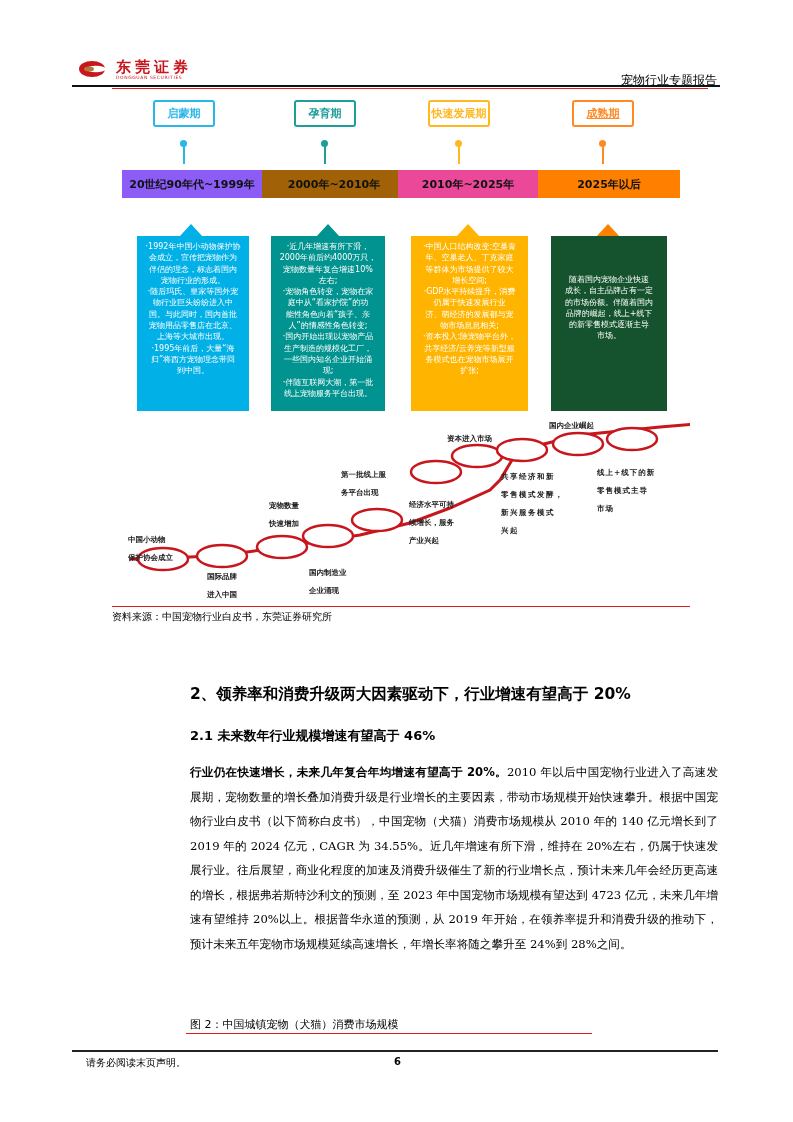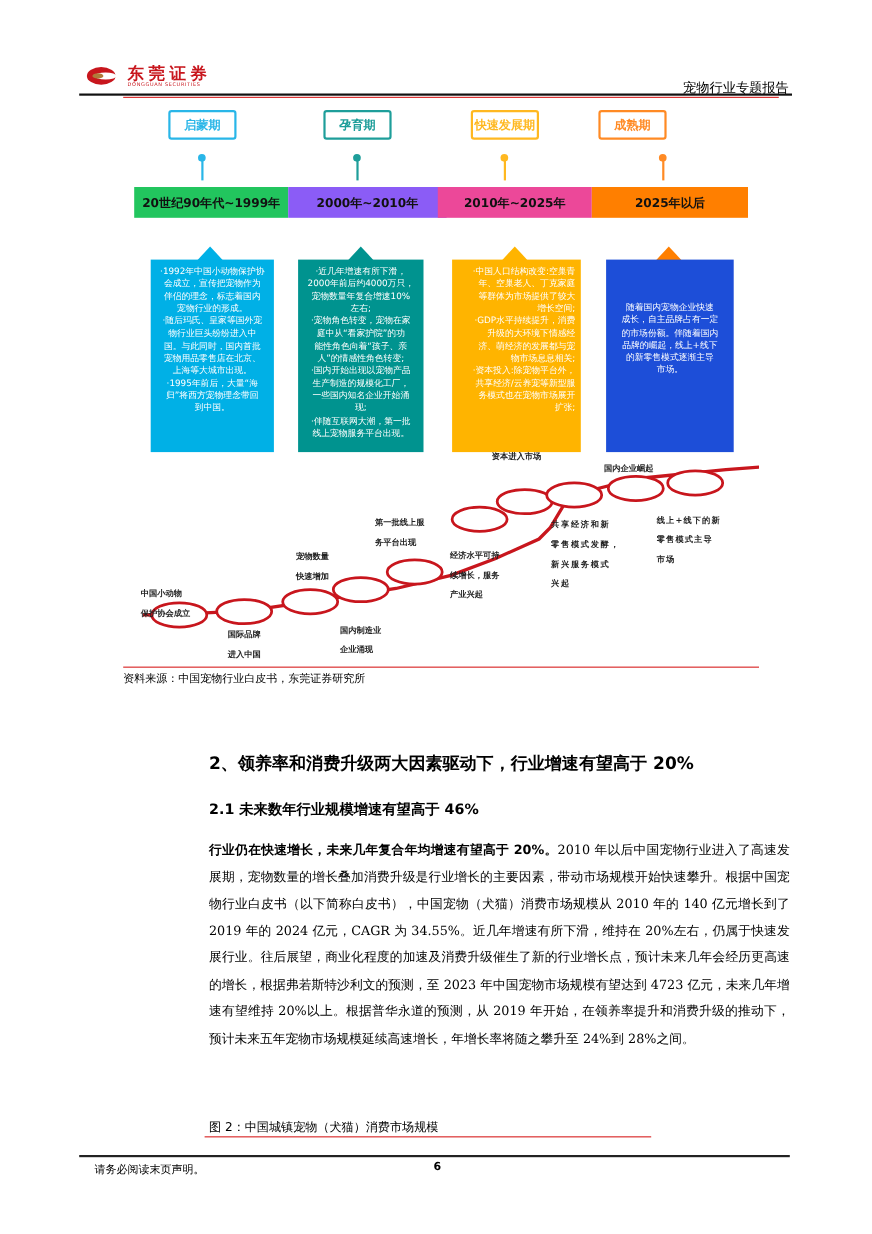--- a/index.html
+++ b/index.html
@@ -49,33 +49,33 @@
   <span class="logo-cn">东莞证券</span>
   <span class="logo-en">DONGGUAN SECURITIES</span>
 </div>
 <div class="abs header-title">宠物行业专题报告</div>
 <div class="abs hline-black"></div>
 <div class="abs hline-red"></div>
 
 <div class="abs stage" style="left:153px;width:62px;border-color:#29B6E8;color:#29B6E8;">启蒙期</div>
 <div class="abs stage" style="left:294px;width:62px;border-color:#1E9E9A;color:#1E9E9A;">孕育期</div>
 <div class="abs stage" style="left:428px;width:62px;border-color:#FFB820;color:#FFB820;">快速发展期</div>
-<div class="abs stage" style="left:544px;width:62px;border-color:#FF8A24;color:#FF8A24;">成熟期</div>
+<div class="abs stage" style="left:572px;width:62px;border-color:#FF8A24;color:#FF8A24;text-decoration:underline;">成熟期</div>
 
 <div class="abs pin-dot" style="left:180px;background:#29B6E8;"></div>
 <div class="abs pin-line" style="left:183px;background:#29B6E8;"></div>
 <div class="abs pin-dot" style="left:321px;background:#1E9E9A;"></div>
 <div class="abs pin-line" style="left:324px;background:#1E9E9A;"></div>
 <div class="abs pin-dot" style="left:455px;background:#FFB820;"></div>
 <div class="abs pin-line" style="left:458px;background:#FFB820;"></div>
 <div class="abs pin-dot" style="left:599px;background:#FF8A24;"></div>
 <div class="abs pin-line" style="left:602px;background:#FF8A24;"></div>
 
-<div class="abs era" style="left:122px;width:140px;background:#22c55e;">20世纪90年代~1999年</div>
-<div class="abs era" style="left:262px;width:144px;background:#8b5cf6;">2000年~2010年</div>
+<div class="abs era" style="left:122px;width:140px;background:#8b5cf6;">20世纪90年代~1999年</div>
+<div class="abs era" style="left:262px;width:144px;background:#a16207;">2000年~2010年</div>
 <div class="abs era" style="left:398px;width:140px;background:#ec4899;">2010年~2025年</div>
 <div class="abs era" style="left:538px;width:142px;background:#FF7F00;">2025年以后</div>
 
 <div class="abs tri" style="left:179px;border-bottom:13px solid #00B0E6;"></div>
 <div class="abs desc" style="left:137px;width:112px;background:#00B0E6;">
   <span class="ln">·1992年中国小动物保护协</span>
   <span class="ln">会成立，宣传把宠物作为</span>
   <span class="ln">伴侣的理念，标志着国内</span>
   <span class="ln">宠物行业的形成。</span>
   <span class="ln">·随后玛氏、皇家等国外宠</span>
@@ -100,37 +100,37 @@
   <span class="ln">人”的情感性角色转变;</span>
   <span class="ln">·国内开始出现以宠物产品</span>
   <span class="ln">生产制造的规模化工厂，</span>
   <span class="ln">一些国内知名企业开始涌</span>
   <span class="ln">现;</span>
   <span class="ln">·伴随互联网大潮，第一批</span>
   <span class="ln">线上宠物服务平台出现。</span>
 </div>
 
 <div class="abs tri" style="left:456px;border-bottom:13px solid #FFB400;"></div>
-<div class="abs desc" style="left:411px;width:117px;background:#FFB400;text-align:right;">
+<div class="abs desc" style="left:411px;width:117px;background:#FFB400;">
   <span class="ln">·中国人口结构改变:空巢青</span>
   <span class="ln">年、空巢老人、丁克家庭</span>
   <span class="ln">等群体为市场提供了较大</span>
   <span class="ln">增长空间;</span>
   <span class="ln">·GDP水平持续提升，消费</span>
-  <span class="ln">升级的大环境下情感经</span>
+  <span class="ln">仍属于快速发展行业</span>
   <span class="ln">济、萌经济的发展都与宠</span>
   <span class="ln">物市场息息相关;</span>
   <span class="ln">·资本投入:除宠物平台外，</span>
   <span class="ln">共享经济/云养宠等新型服</span>
   <span class="ln">务模式也在宠物市场展开</span>
   <span class="ln">扩张;</span>
 </div>
 
 <div class="abs tri" style="left:596px;border-bottom:13px solid #FF7F00;"></div>
-<div class="abs desc" style="left:551px;width:116px;background:#1d4ed8;padding-top:38px;">
+<div class="abs desc" style="left:551px;width:116px;background:#14532d;padding-top:38px;">
   <span class="ln">随着国内宠物企业快速</span>
   <span class="ln">成长，自主品牌占有一定</span>
   <span class="ln">的市场份额。伴随着国内</span>
   <span class="ln">品牌的崛起，线上+线下</span>
   <span class="ln">的新零售模式逐渐主导</span>
   <span class="ln">市场。</span>
 </div>
 
 <svg class="abs" style="left:110px;top:415px;" width="580" height="190">
   <path d="M20,144 L40,144 L100,141 L130,138 L185,130 L250,120 L300,108 L340,93 L380,75 L390,65 L405,40 L430,30 L470,20 L550,12 L600,8 L650,7 L670,7" fill="none" stroke="#c8161d" stroke-width="3"></path>
@@ -165,21 +165,21 @@
 </div>
 <div class="abs cl" style="left:341px;top:466px;">
   <div>第一批线上服</div>
   <div>务平台出现</div>
 </div>
 <div class="abs cl" style="left:409px;top:496px;">
   <div>经济水平可持</div>
   <div>续增长，服务</div>
   <div>产业兴起</div>
 </div>
-<div class="abs cl" style="left:447px;top:406px;">
+<div class="abs cl" style="left:447px;top:430px;">
   <div>资本进入市场</div>
 </div>
 <div class="abs cl" style="left:501px;top:468px;letter-spacing:1.5px;">
   <div>共享经济和新</div>
   <div>零售模式发酵，</div>
   <div>新兴服务模式</div>
   <div>兴起</div>
 </div>
 <div class="abs cl" style="left:549px;top:417px;">
   <div>国内企业崛起</div>

